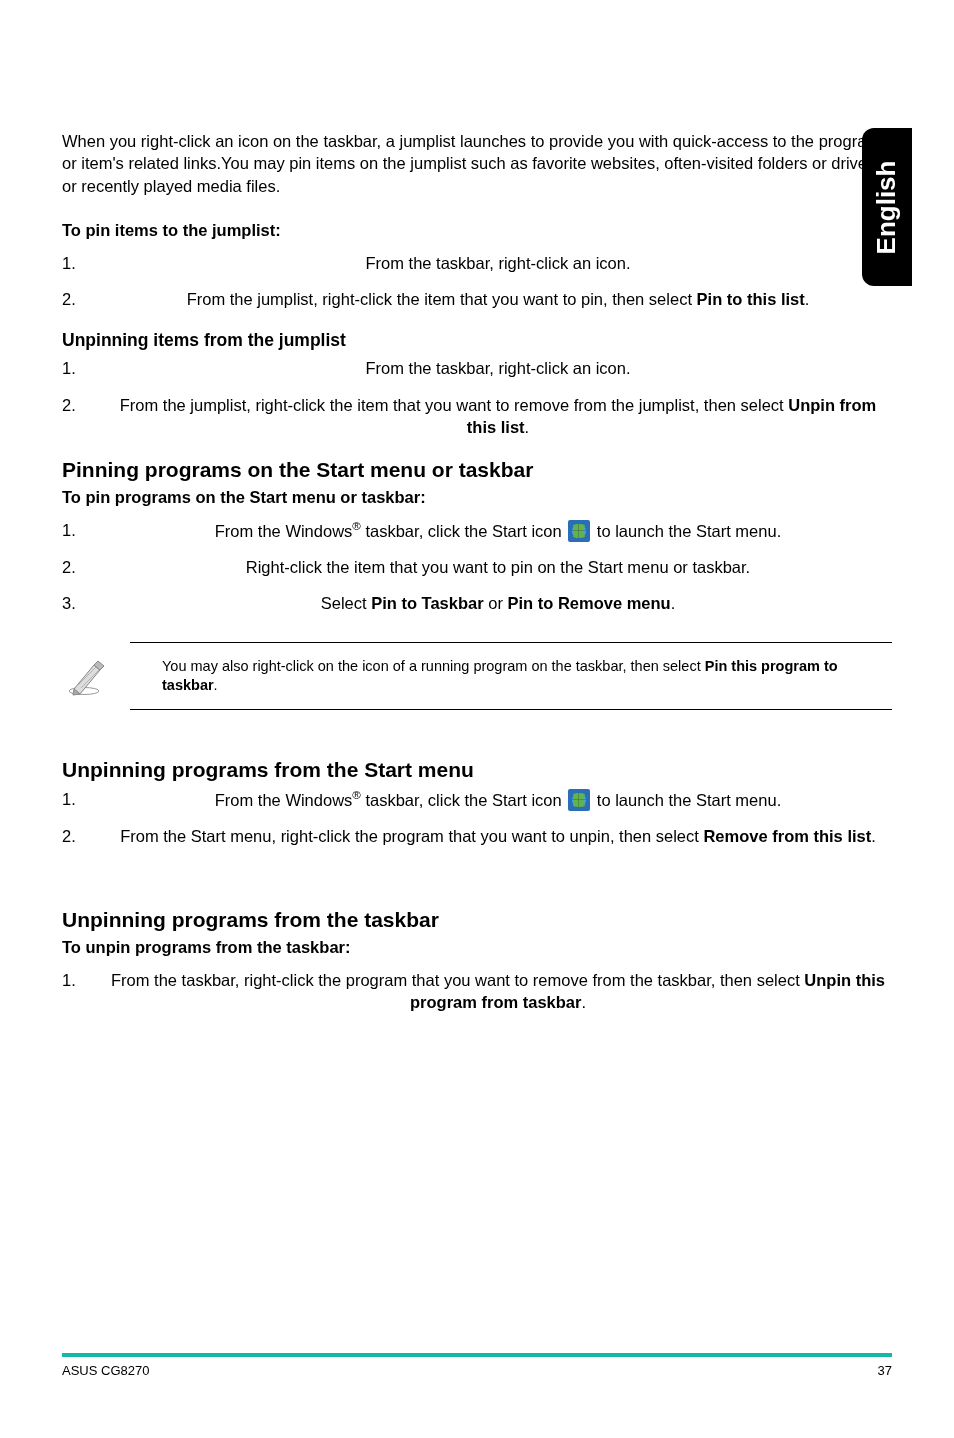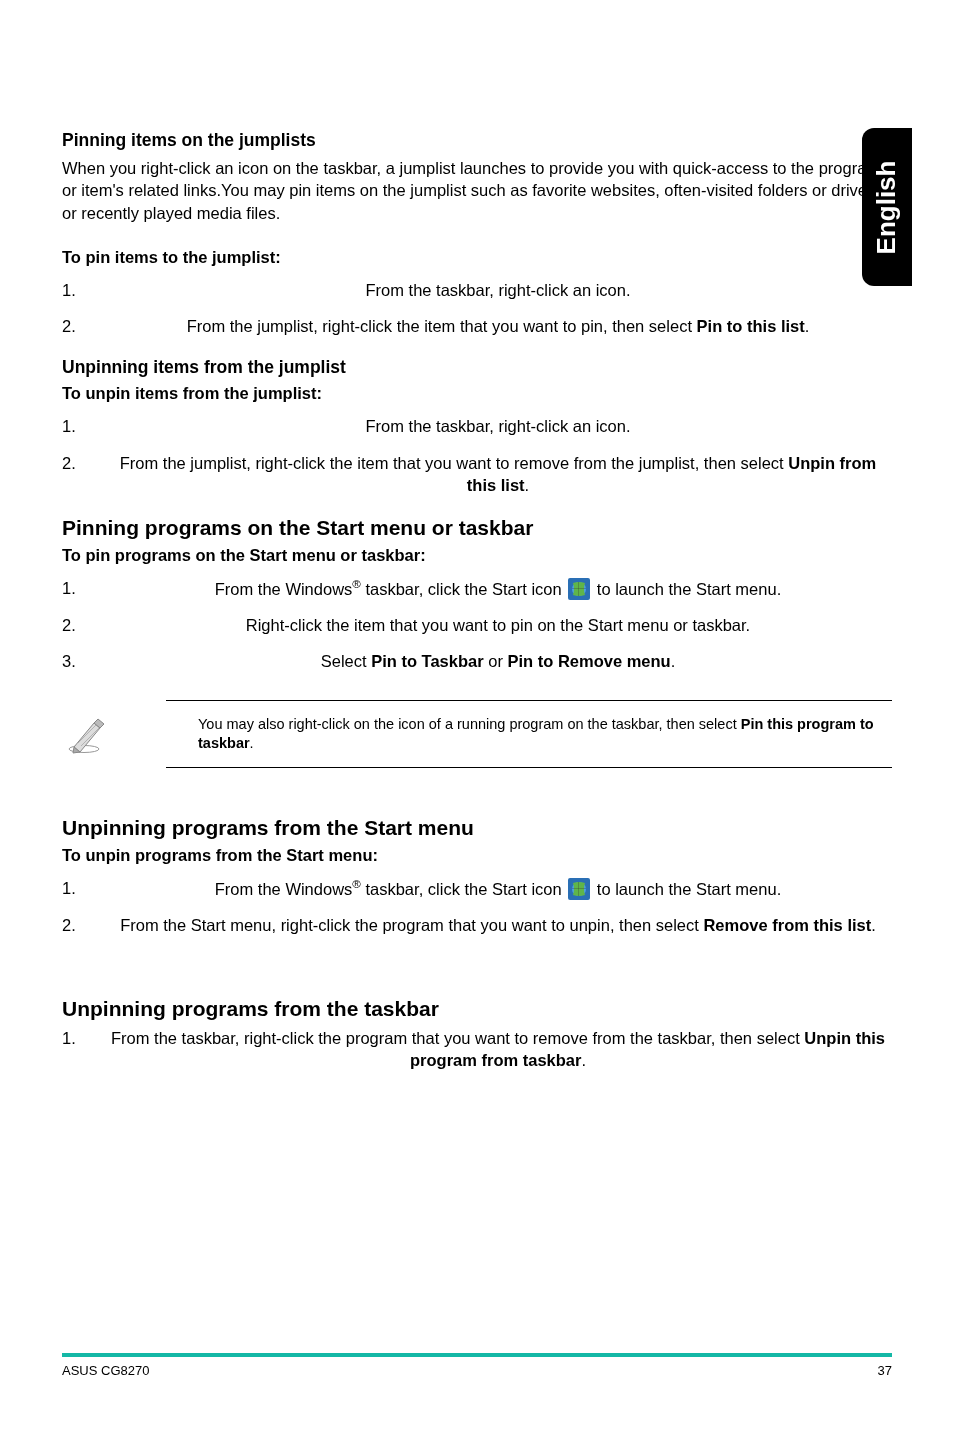--- a/index.html
+++ b/index.html
@@ -70,21 +70,20 @@
   h2.section {
     font-weight: bold;
     font-size: 21px;
     margin-bottom: 6px;
     margin-top: 13px;
   }
   .note-block {
     margin: 28px 0 48px 0;
     display: flex;
     align-items: center;
-    gap: 36px;
   }
   .note-icon {
     width: 68px;
     flex-shrink: 0;
     display: flex;
     align-items: center;
     justify-content: flex-start;
     padding-left: 4px;
   }
   .note-text {
@@ -119,36 +118,34 @@
 </style>
 </head>
 <body>
 
 <div class="side-tab">
   <span>English</span>
 </div>
 
 <div class="content">
 
-  <h3 class="sub">Pinning items on the jumplists</h3>
   <p class="intro">When you right-click an icon on the taskbar, a jumplist launches to provide you with quick-access to the program's or item's related links.You may pin items on the jumplist such as favorite websites, often-visited folders or drives, or recently played media files.</p>
   <p class="bold-lead">To pin items to the jumplist:</p>
   <ol>
     <li>
         <span class="num">1.</span>
         <span class="txt">From the taskbar, right-click an icon.</span>
       </li>
     <li>
         <span class="num">2.</span>
         <span class="txt"><span>From the jumplist, right-click the item that you want to pin, then select </span><b>Pin to this list</b>.</span>
       </li>
   </ol>
 
   <h3 class="sub">Unpinning items from the jumplist</h3>
-  <p class="bold-lead">To unpin items from the jumplist:</p>
   <ol>
     <li>
         <span class="num">1.</span>
         <span class="txt">From the taskbar, right-click an icon.</span>
       </li>
     <li>
         <span class="num">2.</span>
         <span class="txt"><span>From the jumplist, right-click the item that you want to remove from the jumplist, then select </span><b>Unpin from this list</b>.</span>
       </li>
   </ol>
@@ -184,41 +181,41 @@
           <path d="M8 34 L14 39 L7 40 Z" fill="#aaa" stroke="#888" stroke-width="1"></path>
           <path d="M28 10 L32 6 L38 11 L34 15 Z" fill="#bbb" stroke="#888" stroke-width="1"></path>
           <line x1="12" y1="30" x2="30" y2="12" stroke="#888" stroke-width="0.5"></line>
           <line x1="15" y1="33" x2="33" y2="15" stroke="#888" stroke-width="0.5"></line>
         </svg>
     </div>
     <div class="note-text"><span>You may also right-click on the icon of a running program on the taskbar, then select </span><b>Pin this program to taskbar</b>.</div>
   </div>
 
   <h2 class="section">Unpinning programs from the Start menu</h2>
-  <p class="bold-lead">To unpin programs from the Start menu:</p>
   <ol>
     <li>
         <span class="num">1.</span>
         <span class="txt"><span>From the Windows</span><span class="reg">®</span><span> taskbar, click the Start icon </span><svg class="win-icon" viewBox="0 0 22 22">
             <rect x="0" y="0" width="22" height="22" fill="#2a6fb5" rx="2"></rect>
             <circle cx="11" cy="11" r="7" fill="#4ca0e8"></circle>
             <path d="M5 5 Q11 3 17 5 Q15 11 17 17 Q11 19 5 17 Q7 11 5 5 Z" fill="#5fb54a"></path>
             <rect x="10" y="4" width="1" height="14" fill="#333" opacity="0.3"></rect>
             <rect x="4" y="10" width="14" height="1" fill="#333" opacity="0.3"></rect>
           </svg><span> to launch the Start menu.</span></span>
       </li>
     <li>
         <span class="num">2.</span>
         <span class="txt"><span>From the Start menu, right-click the program that you want to unpin, then select </span><b>Remove from this list</b>.</span>
       </li>
   </ol>
 
   <div class="spacer-md"></div>
 
   <h2 class="section">Unpinning programs from the taskbar</h2>
+  <p class="bold-lead">To unpin programs from the taskbar:</p>
   <ol>
     <li>
         <span class="num">1.</span>
         <span class="txt"><span>From the taskbar, right-click the program that you want to remove from the taskbar, then select </span><b>Unpin this program from taskbar</b>.</span>
       </li>
   </ol>
 
 </div>
 
 <div class="footer">

